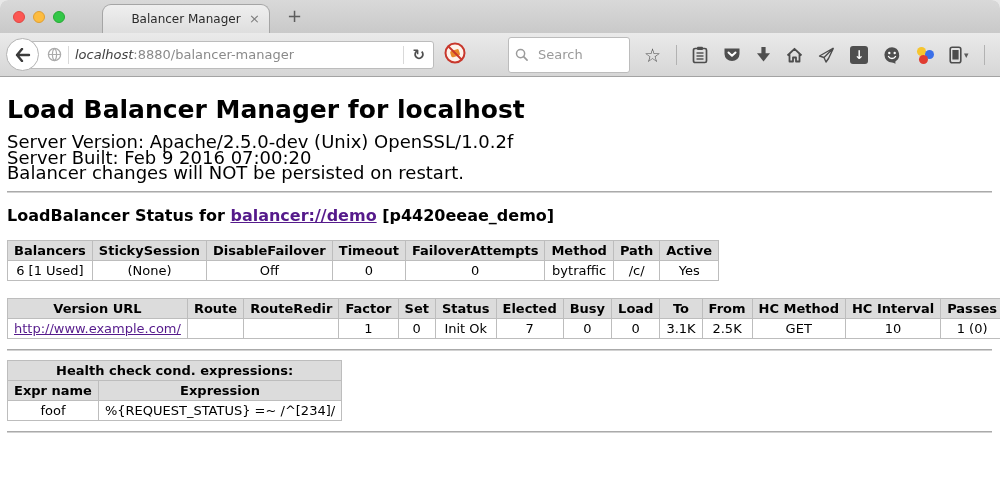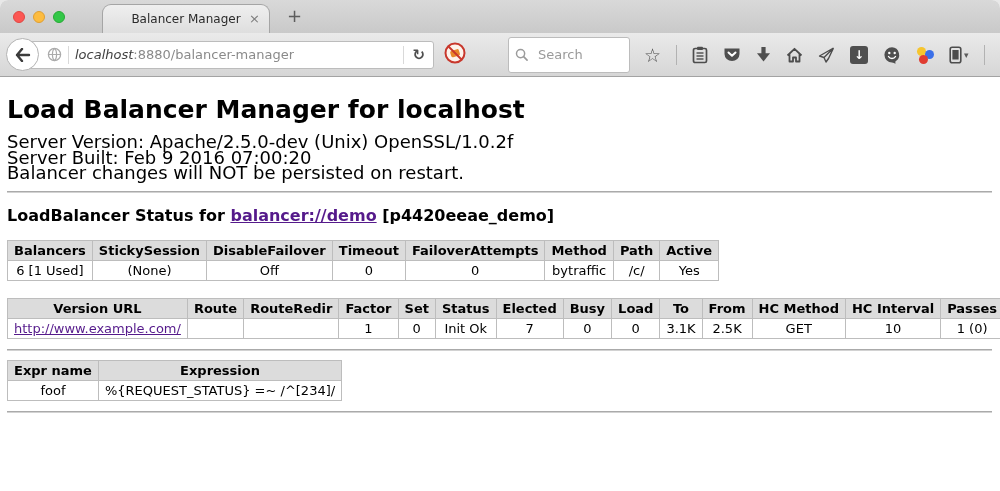--- a/index.html
+++ b/index.html
@@ -265,20 +265,23 @@
         <td>1 (0)</td>
 
       </tr>
     </tbody>
       </table>
 
     <hr class="rule">
 
     <table class="data hc-table">
       <tbody>
+          <tr>
+        <th colspan="2">Health check cond. expressions:</th>
+      </tr>
       <tr>
         <th>Expr name</th>
         <th>Expression</th>
       </tr>
       <tr>
         <td>foof</td>
         <td class="al">%{REQUEST_STATUS} =~ /^[234]/</td>
       </tr>
     </tbody>
       </table>

